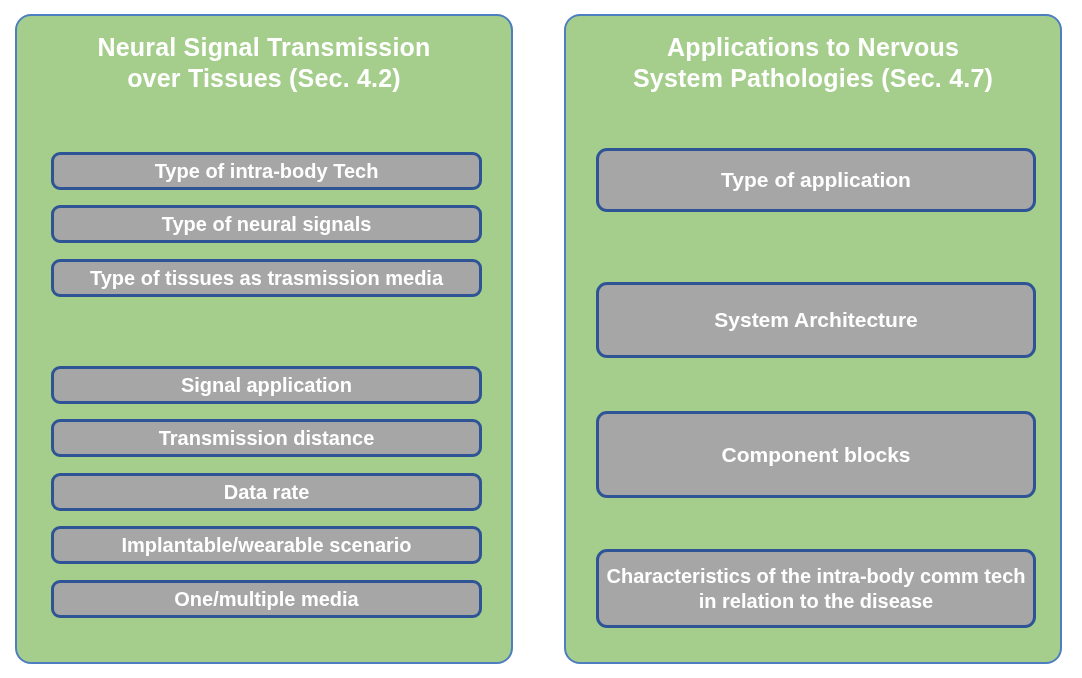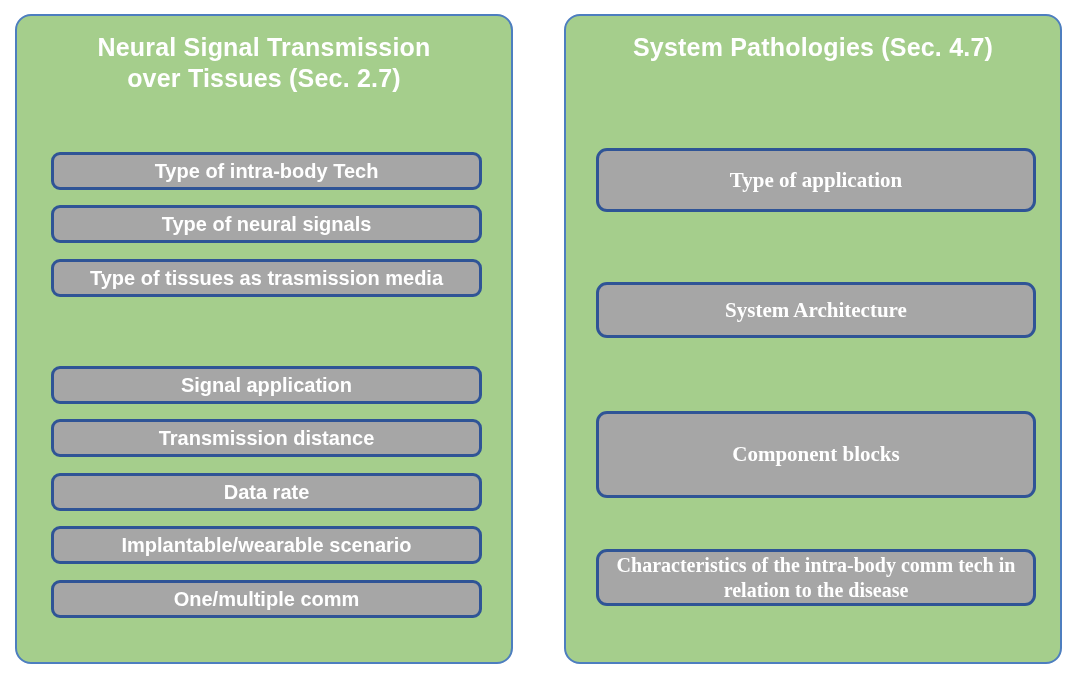--- a/index.html
+++ b/index.html
@@ -43,46 +43,47 @@
     border:3px solid var(--box-border);
     border-radius:9px;
     box-sizing:border-box;
     color:var(--text);
     font-weight:bold;
     display:flex;align-items:center;justify-content:center;
     text-align:center;
     padding:0 3px;
   }
   .panel-left .box{left:34px;width:431px;height:38px;font-size:20px;}
-  .panel-right .box{left:30px;width:440px;font-size:21px;border-radius:11px;font-family:Liberation Serif, serif;}
+  .panel-right .box{left:30px;width:440px;font-size:21px;border-radius:11px;}
   .box-multiline{font-size:20px !important;line-height:1.25;}
 </style>
 </head>
 <body>
 
 <div class="canvas">
 
   <section class="panel panel-left">
     <h2 class="panel-title">
       <span>Neural Signal Transmission</span>
-      <span>over Tissues (Sec. 2.7)</span>
+      <span>over Tissues (Sec. 4.2)</span>
     </h2>
     <div class="box" style="top:136px">Type of intra-body Tech</div>
     <div class="box" style="top:189px">Type of neural signals</div>
     <div class="box" style="top:243px">Type of tissues as trasmission media</div>
     <div class="box" style="top:350px">Signal application</div>
     <div class="box" style="top:403px">Transmission distance</div>
     <div class="box" style="top:510px">Implantable/wearable scenario</div>
     <div class="box" style="top:457px">Data rate</div>
-    <div class="box" style="top:564px">One/multiple comm</div>
+    <div class="box" style="top:564px">One/multiple media</div>
   </section>
 
   <section class="panel panel-right">
     <h2 class="panel-title">
+      <span>Applications to Nervous</span>
       <span>System Pathologies (Sec. 4.7)</span>
     </h2>
     <div class="box" style="top:132px;height:64px">Type of application</div>
-    <div class="box" style="top:266px;height:56px">System Architecture</div>
+    <div class="box" style="top:266px;height:76px">System Architecture</div>
     <div class="box" style="top:395px;height:87px">Component blocks</div>
-    <div class="box box-multiline" style="top:533px;height:57px">Characteristics of the intra-body comm tech in relation to the disease</div>
+    <div class="box box-multiline" style="top:533px;height:79px">Characteristics of the intra-body comm tech in relation to the disease</div>
   </section>
 
 </div>
 
 </body></html>

